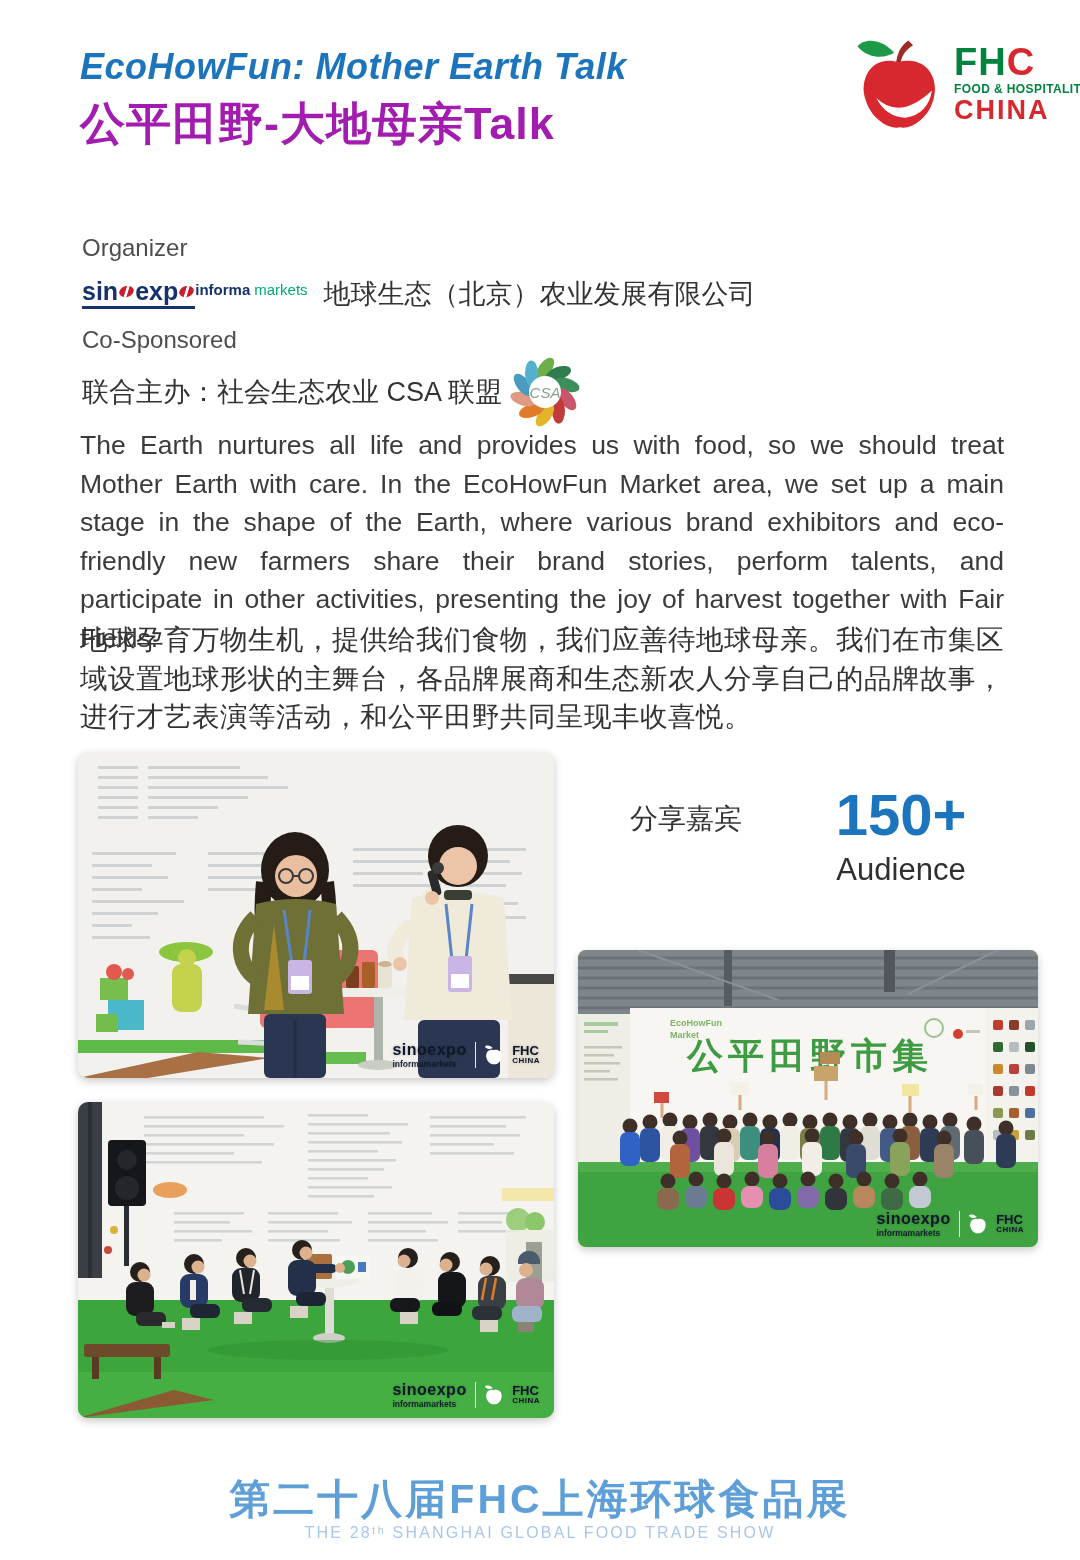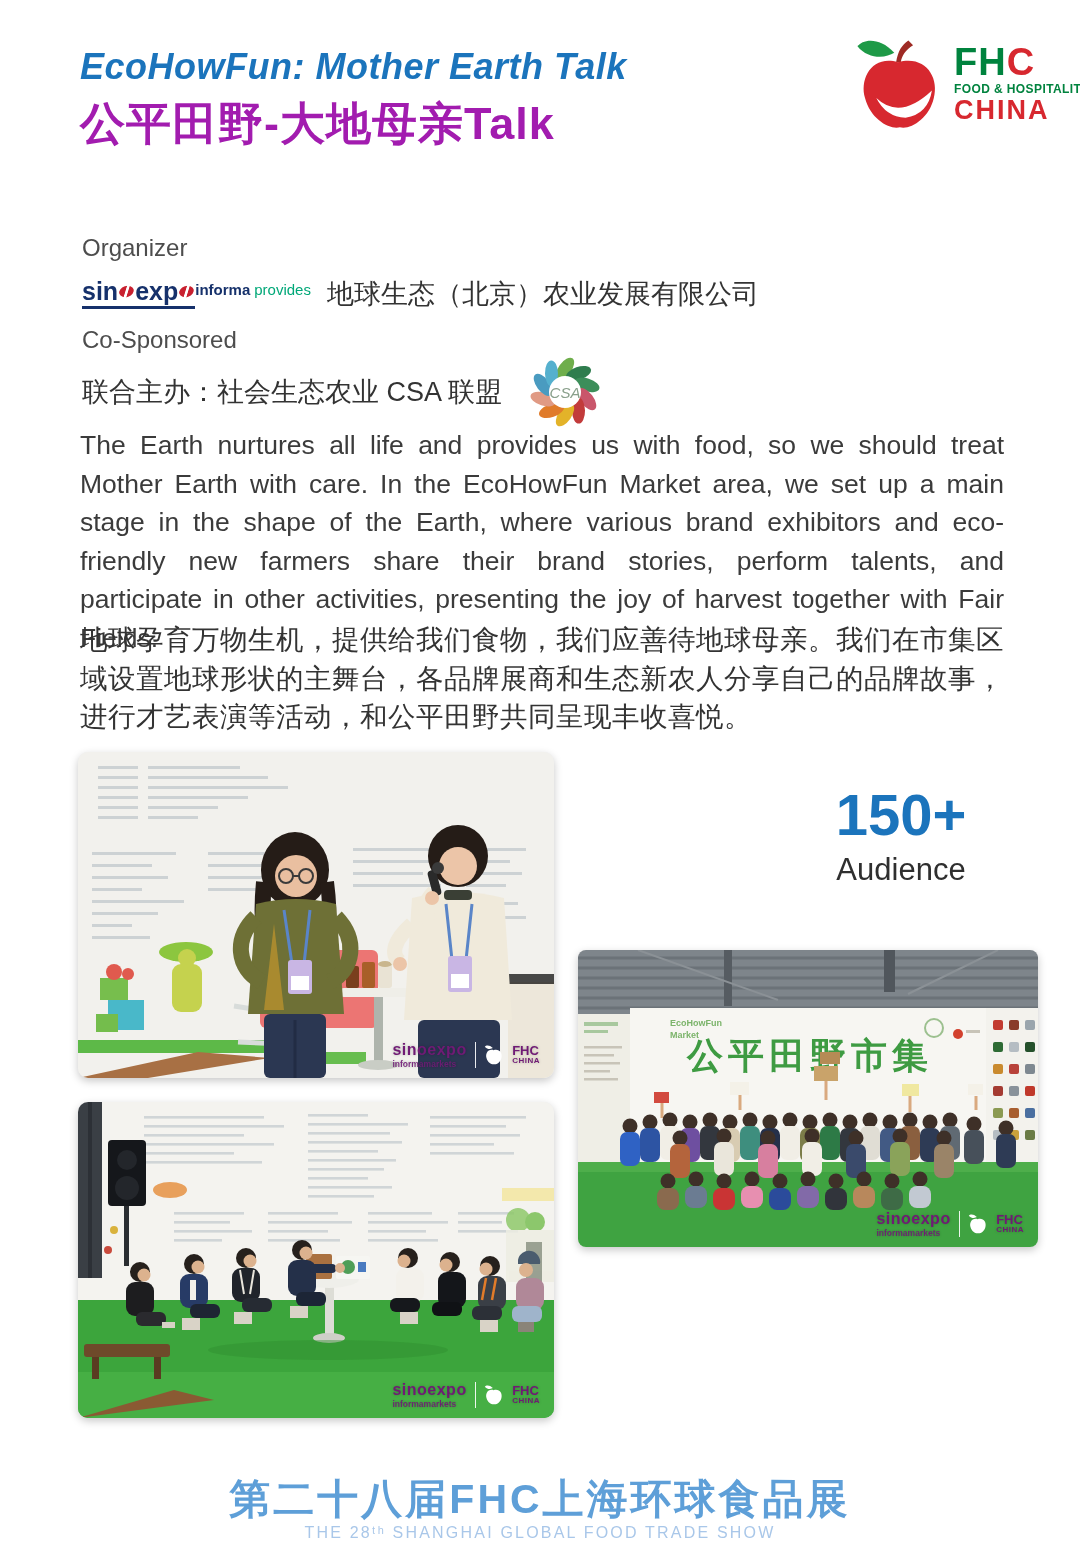--- a/index.html
+++ b/index.html
@@ -29,37 +29,37 @@
   .sino-line{display:flex;align-items:center;font-weight:bold;color:#16316B;
              font-size:25px;border-bottom:3px solid #16316B;padding-bottom:2px;line-height:1;}
   .bean{display:inline-block;width:15px;height:11px;border-radius:50%;margin:0 1px;
         background:linear-gradient(125deg,#C8202F 42%,#ffffff 46%,#ffffff 56%,#C8202F 60%);
         transform:rotate(-18deg);}
   .sino-sub{font-size:15px;margin-top:3px;line-height:1;}
   .sino-sub .informa{font-weight:bold;color:#16316B;}
   .sino-sub .markets{color:#00A878;margin-left:4px;}
 
   .co-label{left:82px;top:326px;}
-  .co-row{left:82px;top:350px;display:flex;align-items:center;gap:23px;height:84px;}
+  .co-row{left:82px;top:350px;display:flex;align-items:center;gap:3px;height:84px;}
 
   
   .para{left:80px;width:924px;text-align:justify;}
   .para-en{top:426px;font-size:26.5px;line-height:38.6px;color:#3B3B3B;word-spacing:2px;}
   .para-cn{top:621px;font-size:27.5px;line-height:38.5px;color:#333333;letter-spacing:0.5px;}
 
   
   .photo{overflow:hidden;box-shadow:0 3px 9px rgba(0,0,0,0.22);background:#eee;}
   .photo svg{display:block;width:100%;height:100%;}
   .photo1{left:78px;top:752px;width:476px;height:326px;border-radius:10px;}
   .photo2{left:78px;top:1102px;width:476px;height:316px;border-radius:10px;}
   .photo3{left:578px;top:950px;width:460px;height:297px;border-radius:8px;}
   svg text{font-family:"Liberation Sans", sans-serif;}
 
   .wm{position:absolute;right:14px;bottom:10px;display:flex;align-items:center;gap:8px;
-      color:#701a75;text-shadow:0 0 3px rgba(0,0,0,0.25);}
+      color:#0f172a;text-shadow:0 0 3px rgba(0,0,0,0.25);}
   .wm-line1{font-size:16px;font-weight:bold;letter-spacing:0.5px;line-height:1;}
   .wm-line2{font-size:8.5px;font-weight:bold;opacity:0.92;line-height:1;margin-top:2px;}
   .wm-div{width:1.5px;height:26px;background:#ffffff;opacity:0.9;}
   .wm-fhc-text{display:flex;flex-direction:column;line-height:1;}
   .wm-fhc-main{font-size:13px;font-weight:bold;}
   .wm-fhc-sub{font-size:8px;font-weight:bold;letter-spacing:0.5px;}
 
   
   .stat{text-align:center;}
   .stat1{left:591px;top:786px;width:190px;}
@@ -96,21 +96,21 @@
 
 <div class="abs sec-label org-label">Organizer</div>
 <div class="abs org-row">
   <span class="sino-logo">
     <span class="sino-line">
         <span>sin</span>
         <span class="bean"></span>
         <span>exp</span>
         <span class="bean"></span>
       </span>
-    <span class="sino-sub"><span class="informa">informa</span><span class="markets">provides</span></span>
+    <span class="sino-sub"><span class="informa">informa</span><span class="markets">markets</span></span>
   </span>
   <span class="org-text">地球生态（北京）农业发展有限公司</span>
 
 </div>
 
 <div class="abs sec-label co-label">Co-Sponsored</div>
 <div class="abs co-row">
   <span class="org-text">联合主办：社会生态农业 CSA 联盟</span>
   <svg width="80" height="80" viewBox="0 0 80 80">
     <g transform="translate(40,40)">
@@ -272,20 +272,21 @@
       <path d="M50 30 C22 22 9 48 15 68 C21 91 42 102 52 99 C63 102 83 90 88 68 C94 46 79 22 50 30 Z" fill="#ffffff"></path>
     </svg>
     <div class="wm-fhc-text">
       <div class="wm-fhc-main">FHC</div>
       <div class="wm-fhc-sub">CHINA</div>
     </div>
   </div>
 </div>
 
 <div class="abs stat stat1">
+  <div class="stat-cn">分享嘉宾</div>
 </div>
 <div class="abs stat stat2">
   <div class="stat-value">150+</div>
   <div class="stat-en">Audience</div>
 </div>
 
 <div class="abs photo photo3">
   <svg viewBox="0 0 460 297" preserveAspectRatio="none">
     <defs>
       <g id="ps">

